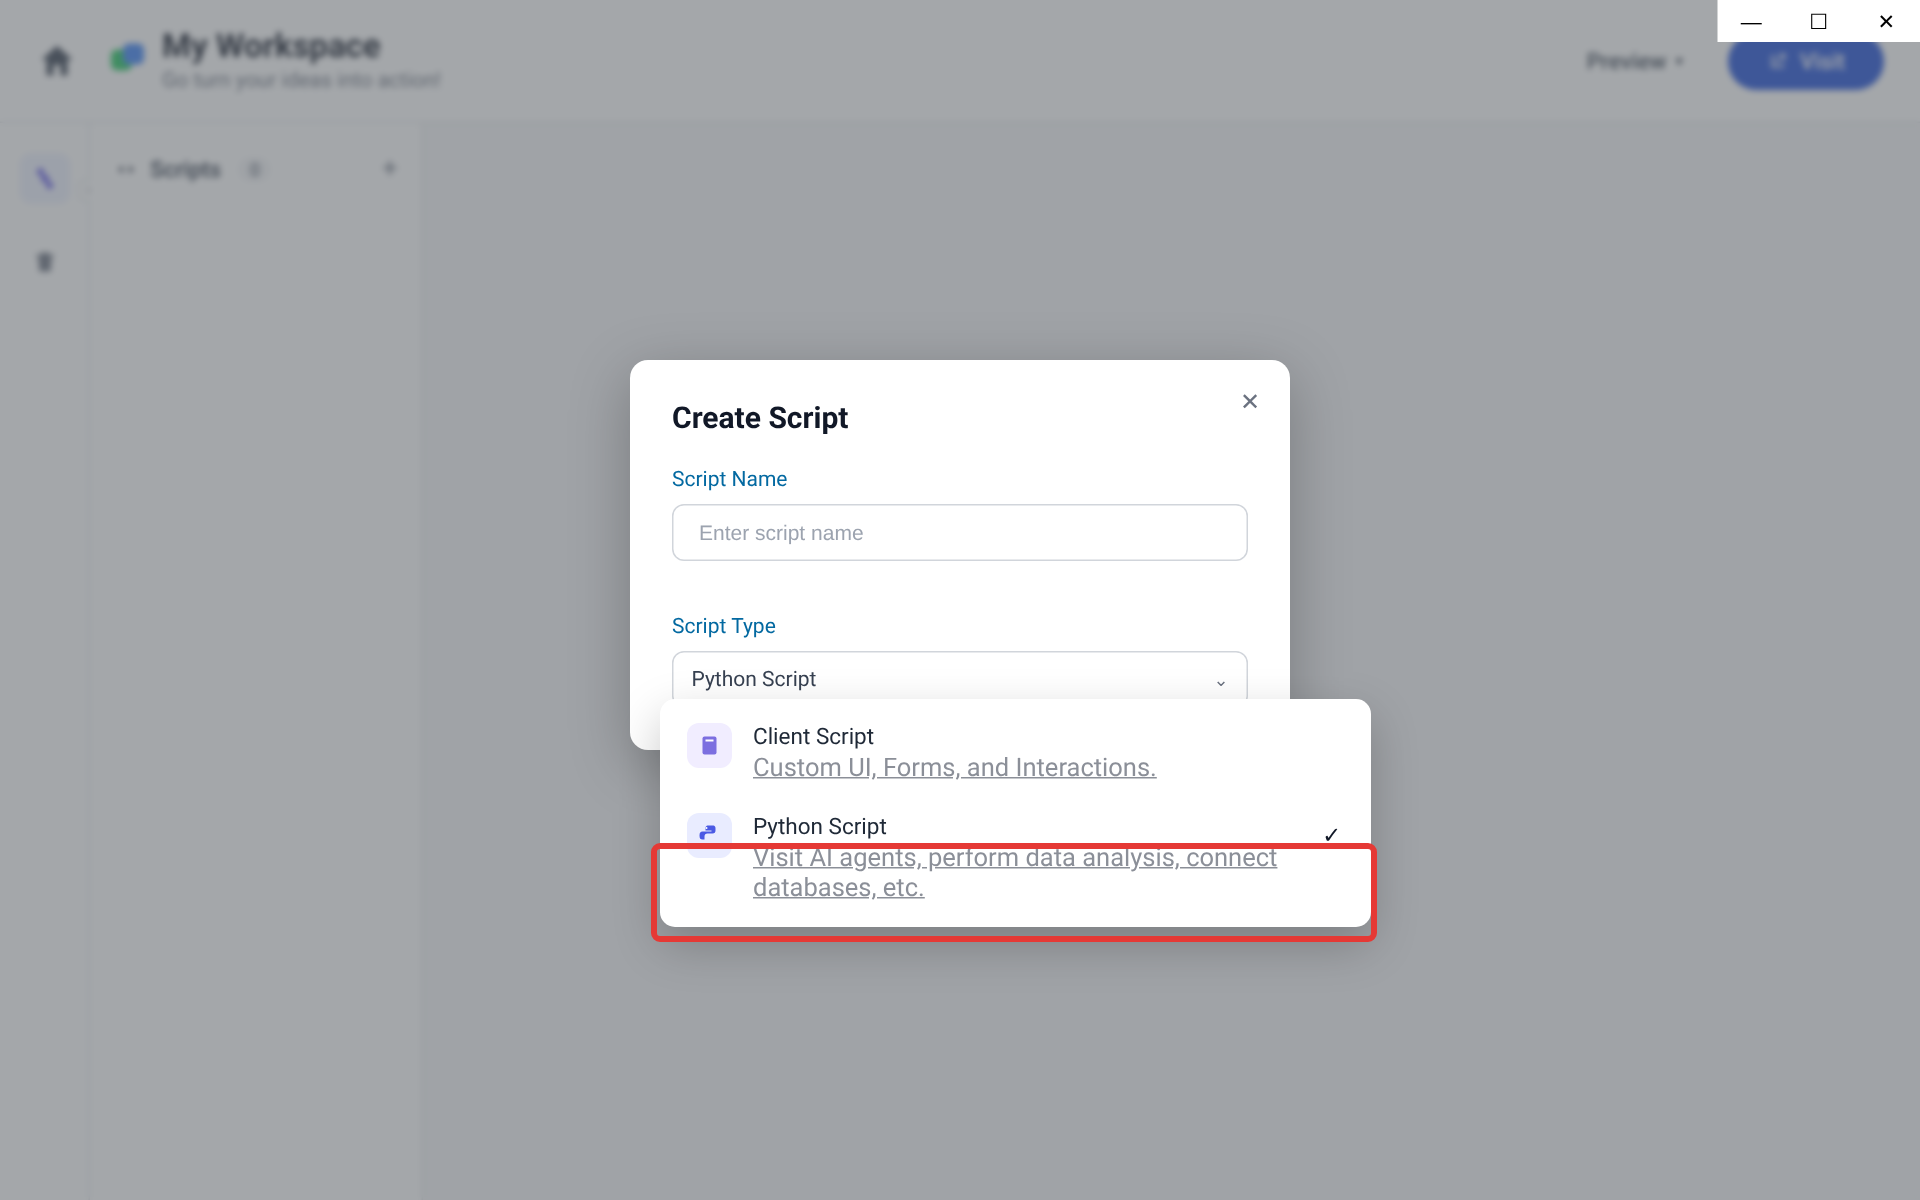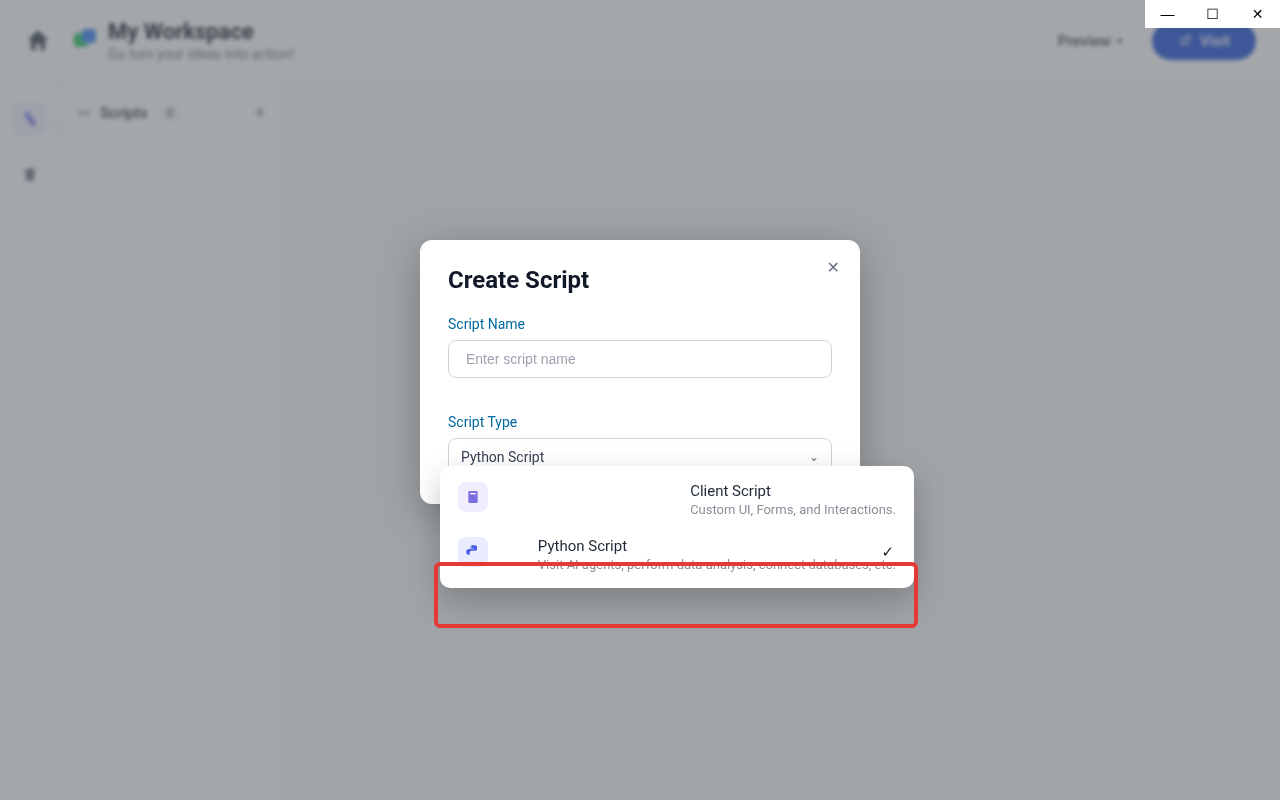--- a/index.html
+++ b/index.html
@@ -58,50 +58,50 @@
   .overlay {
     position:absolute; inset:0; background:rgba(90,94,100,0.55); z-index:10;
     backdrop-filter: blur(2px);
   }
 
   
   .modal {
     position:absolute; left:420px; top:240px; width:440px; background:#fff; border-radius:12px;
     box-shadow:0 10px 40px rgba(0,0,0,0.25); z-index:20; padding:26px 28px 28px;
   }
-  .modal-title { font-size:24px; font-weight:700; color:#111827; }
+  .modal-title { font-size:20px; font-weight:700; color:#111827; }
   .modal-close { position:absolute; top:20px; right:20px; color:#6b7280; cursor:pointer; font-size:16px; line-height:1; }
   .form-label { font-size:14px; color:#0369a1; margin-top:22px; margin-bottom:8px; display:block; }
   .text-input {
     width:100%; height:38px; border:1px solid #d1d5db; border-radius:8px; padding:0 17px;
     font-size:14px; color:#111827;
   }
   .text-input::placeholder { color:#9ca3af; }
   .select-box {
     width:100%; height:38px; border:1px solid #d1d5db; border-radius:8px; padding:0 12px;
     font-size:14px; color:#374151; display:flex; align-items:center; justify-content:space-between;
   }
   .select-box .chev { color:#6b7280; font-size:12px; }
 
   
   .dropdown {
     position:absolute; left:440px; top:466px; width:474px; background:#fff;
     border-radius:10px; box-shadow:0 12px 32px rgba(0,0,0,0.22); z-index:30; padding:6px 0;
   }
   .option {
-    display:flex; align-items:flex-start; gap:14px; padding:10px 18px; position:relative;justify-content:space-between;
+    display:flex; align-items:flex-start; gap:14px; padding:10px 18px; position:relative;
   }
   .opt-icon {
     width:30px; height:30px; border-radius:8px; display:flex; align-items:center; justify-content:center; flex-shrink:0;
   }
   .opt-icon.purple { background:#f1edff; color:#7c6fe0; }
   .opt-icon.blue   { background:#e8efff; color:#3b66d1; }
   .opt-icon.indigo { background:#e9ecff; color:#4b5ae4; }
   .opt-text .t { font-size:15px; color:#1f2937; }
-  .opt-text .d { font-size:13px; color:#8b8f98; margin-top:2px; }
+  .opt-text .d { font-size:17px; color:#8b8f98; margin-top:2px;text-decoration:underline; }
   .check { position:absolute; right:20px; top:16px; color:#111827; font-size:15px; }
 
   
   .red-highlight {
     position:absolute; left:434px; top:562px; width:484px; height:66px;
     border:4px solid #e53935; border-radius:6px; z-index:40; pointer-events:none;
   }
 
   svg { display:block; }
 </style>

